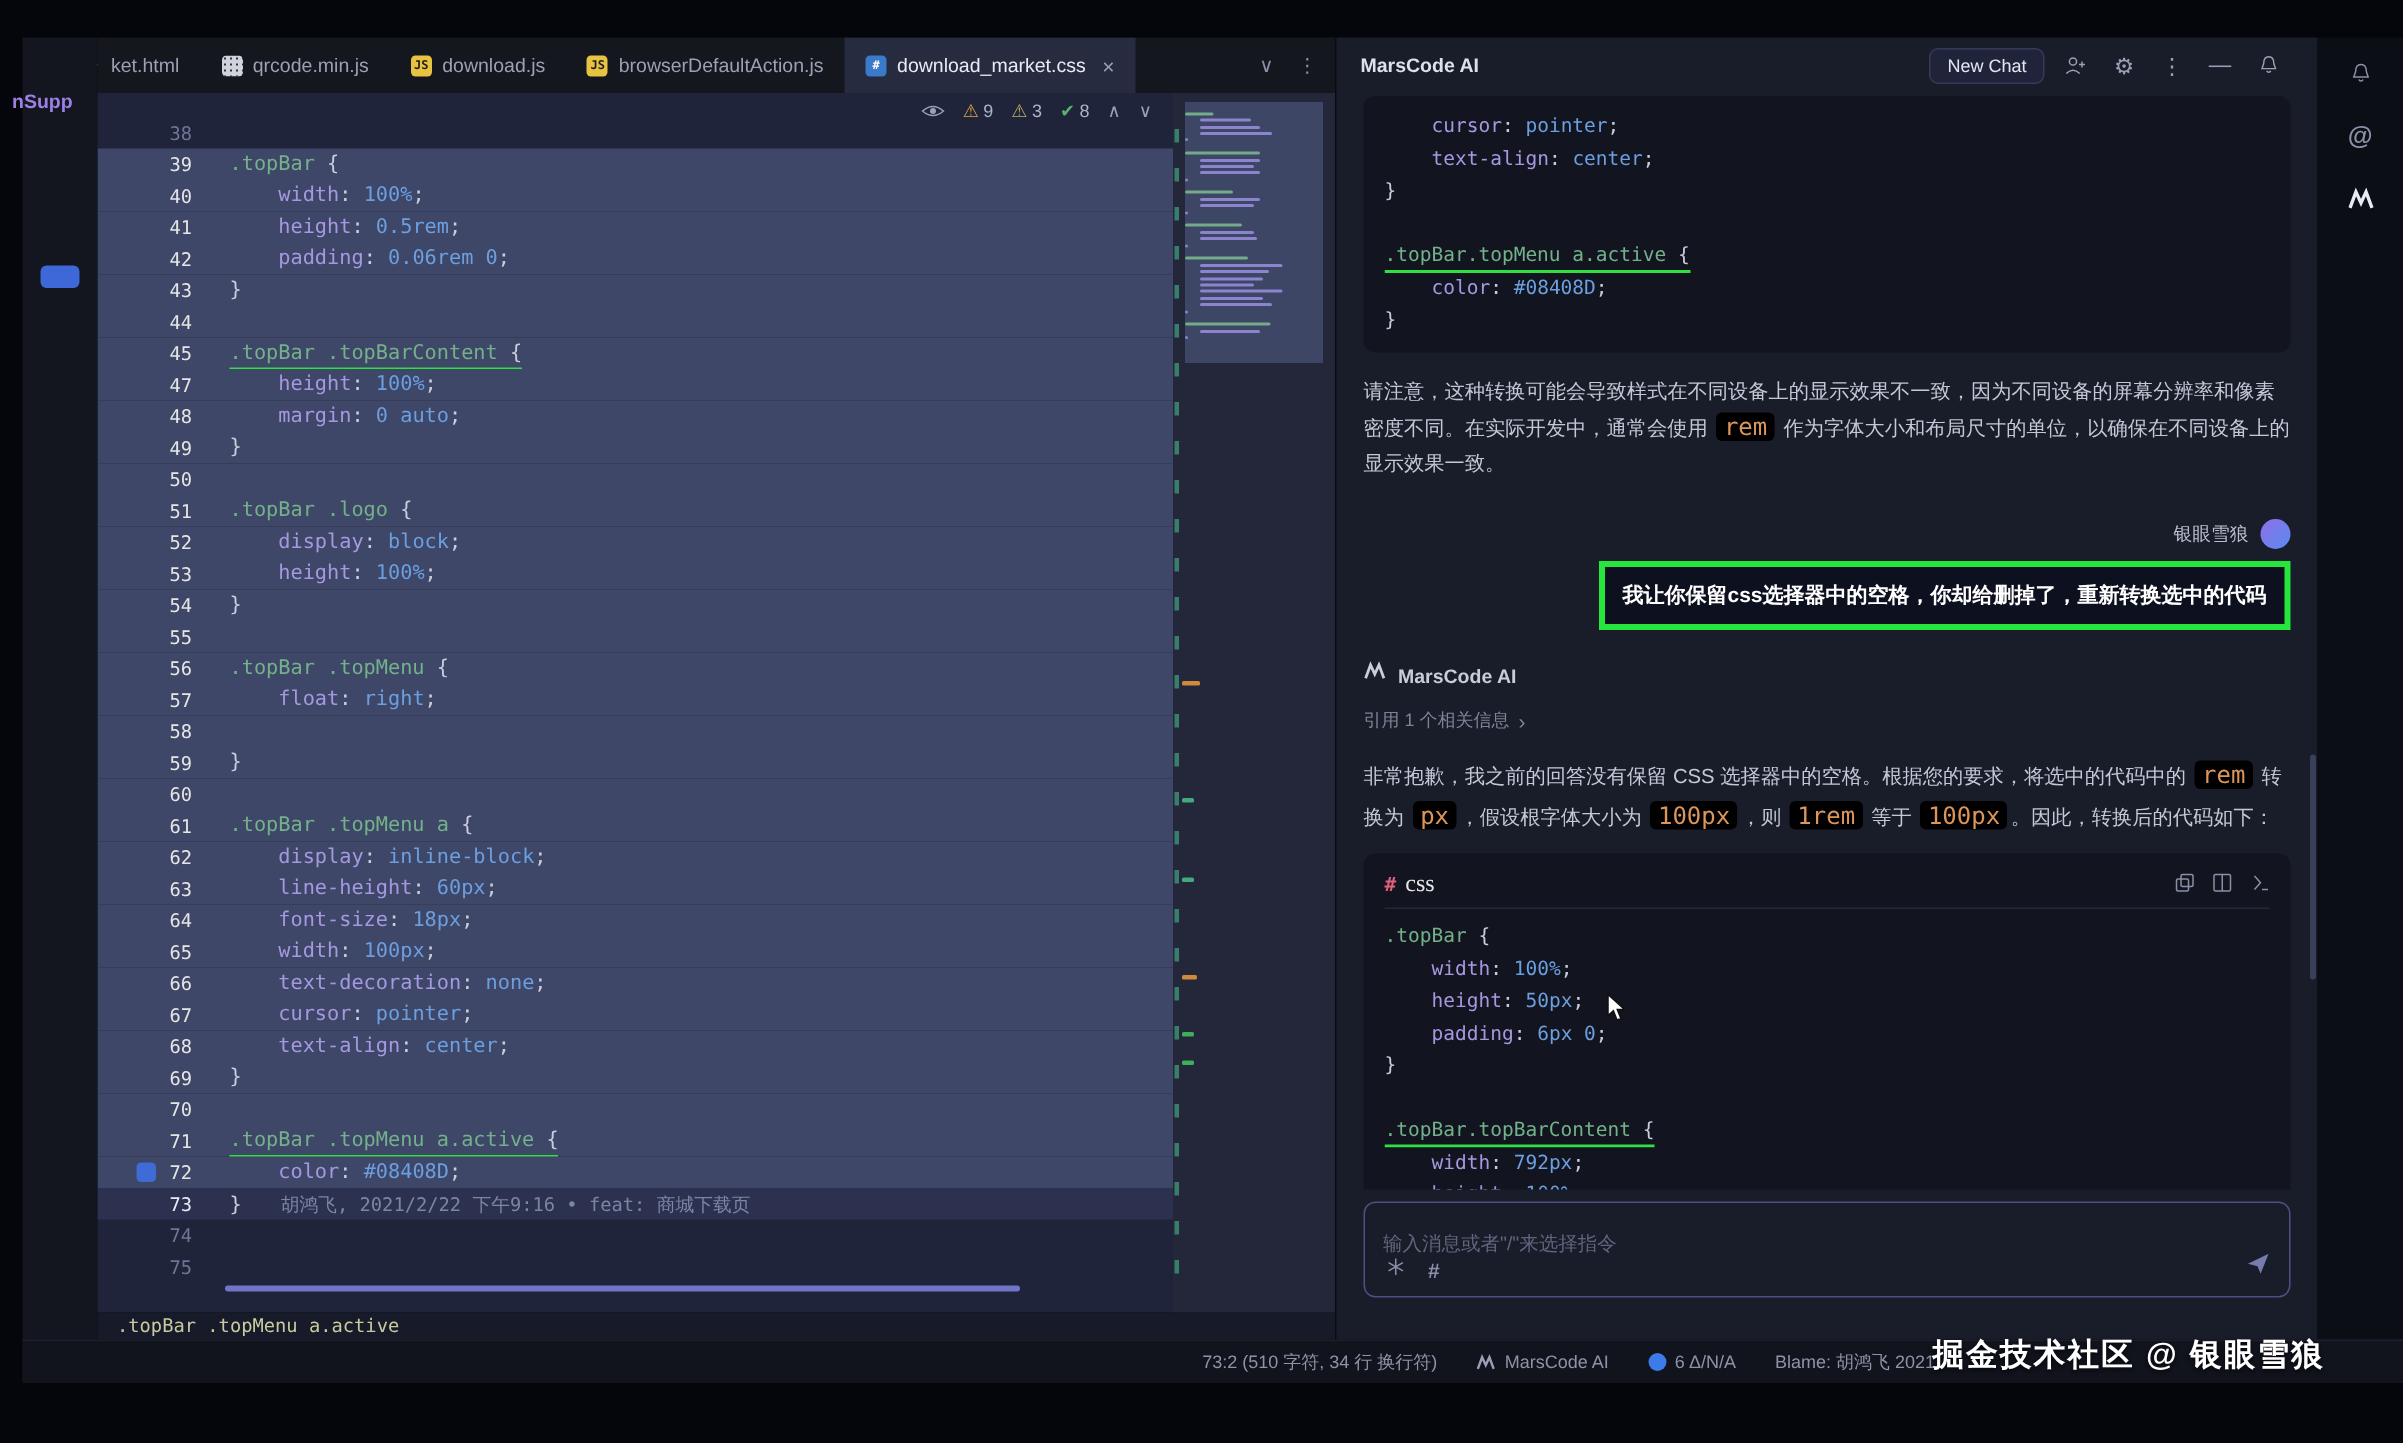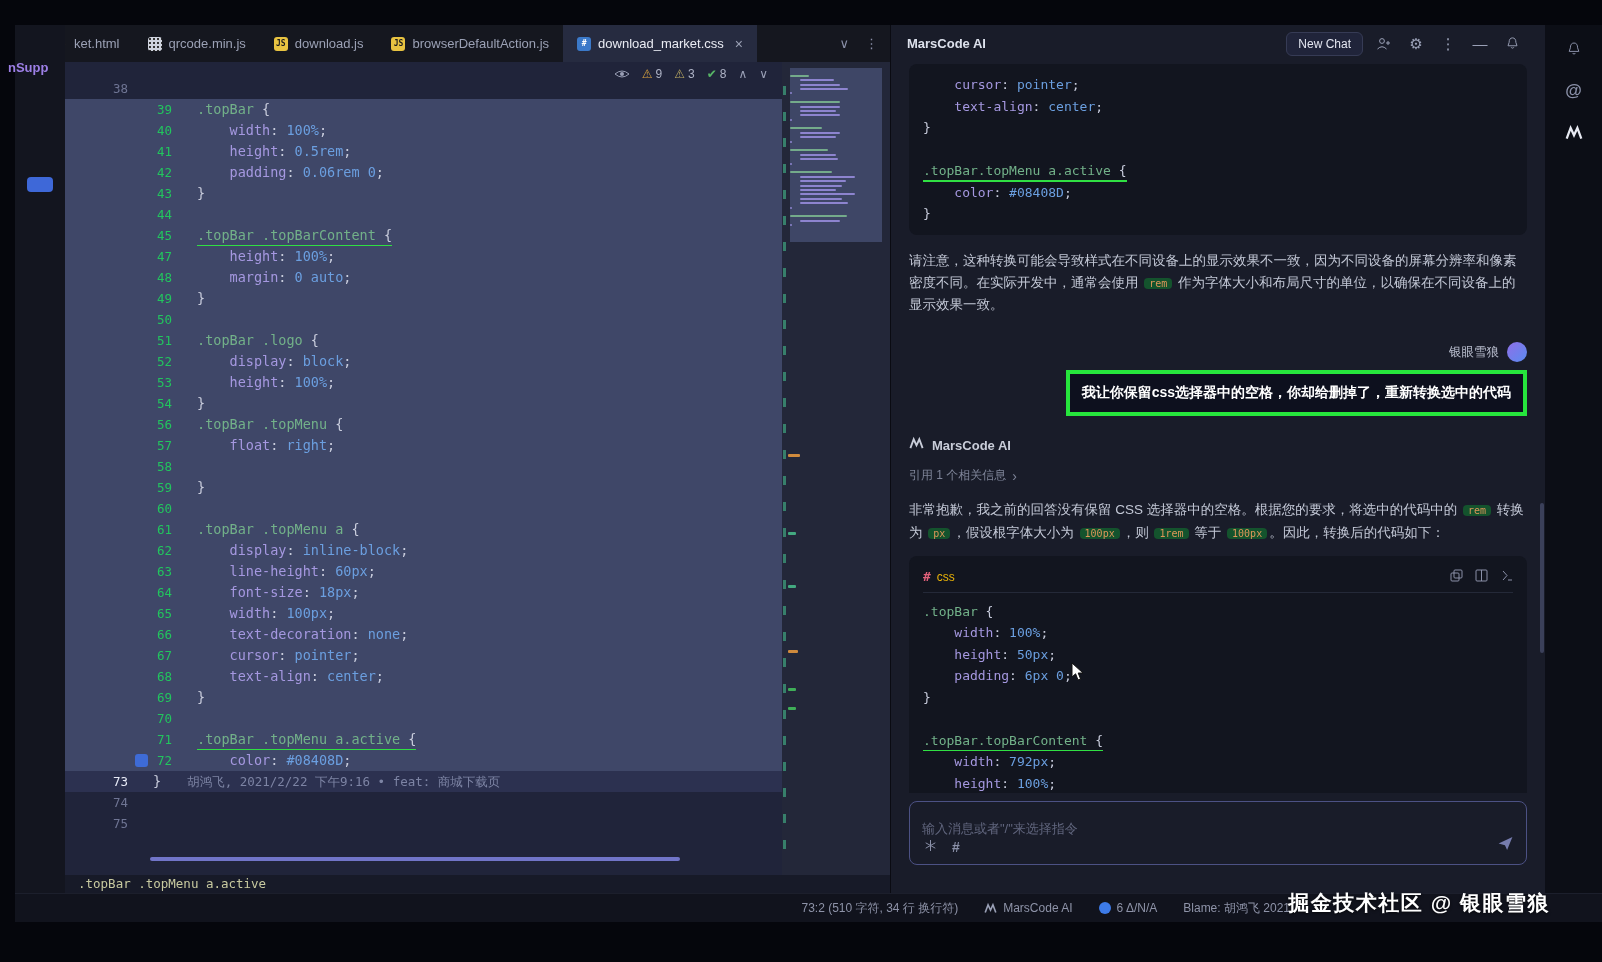--- a/index.html
+++ b/index.html
@@ -23,21 +23,21 @@
   .qrcode-file-icon{background:#cfd3de;background-image:radial-gradient(#333 1px,transparent 1px);background-size:4px 4px;}
   .tab-controls{margin-left:auto;display:flex;align-items:center;gap:16px;padding:0 12px;color:#8a90a8;font-size:13px;}
 
   
   .editor{position:absolute;left:65px;top:62px;width:825px;height:813px;background:#20243a;overflow:hidden;font-family:"DejaVu Sans Mono",monospace;}
   .lines{position:absolute;left:0;top:16px;right:108px;}
   .row{display:flex;height:21px;line-height:21px;font-size:13.5px;}
   .row.sel{background:#3f4768;}
   .row.cur{background:#2c3150;}
   .gut{flex:0 0 85px;width:85px;text-align:right;padding-right:22px;box-sizing:border-box;color:#6f7594;font-size:12.5px;position:relative;}
-  .row.sel .gut{color:#22c55e;margin-left:44px;}
+  .row.sel .gut{color:#e5e5e5;}
   .row.cur .gut{color:#e8ebf7;}
   .codetxt{flex:1;white-space:pre;padding-left:3px;overflow:hidden;}
   .tk-sel{color:#72b189;margin-top:28px;}
   .tk-prop{color:#a598e0;}
   .tk-val{color:#6b9fe0;}
   .tk-pun{color:#c9cddd;}
   .ul-green{border-bottom:2px solid #30e043;padding-bottom:2px;}
   .blame{color:#7d84a4;margin-left:26px;font-size:12.5px;}
   .bookmark{position:absolute;left:26px;top:4px;width:13px;height:13px;border-radius:3px;background:#3e6bd6;}
   .hscroll{position:absolute;left:85px;top:795px;width:530px;height:4px;border-radius:2px;background:#7a7ed8;opacity:.9;}
@@ -65,24 +65,24 @@
   .chat-header{flex:0 0 37px;display:flex;align-items:center;padding:0 22px 0 16px;gap:10px;}
   .chat-title{font-size:13px;font-weight:700;color:#dde1ec;margin-right:auto;}
   .btn-newchat{background:#20243a;border:1px solid #363b55;color:#e3e6f0;font-size:12px;padding:4px 11px;border-radius:6px;font-family:"Liberation Sans",sans-serif;}
   .hicon{width:22px;height:22px;display:inline-flex;align-items:center;justify-content:center;color:#9aa0b6;font-size:15px;}
   .chat-scroll{flex:1;overflow:hidden;padding:2px 18px 0;position:relative;}
   .codeblock{background:#12151f;border-radius:8px;padding:10px 14px;font-family:"DejaVu Sans Mono",monospace;font-size:13px;}
   .codeblock .code-line{height:21.5px;line-height:21.5px;}
   .codeblock .codetxt{white-space:pre;padding-left:0;}
   .cb-header{display:flex;align-items:center;height:30px;margin:-4px 0 8px;border-bottom:1px solid #242938;gap:6px;}
   .cb-lang-hash{color:#e0607a;font-weight:700;font-size:13px;}
-  .cb-lang{color:#eab308;font-size:12px;font-family:Liberation Sans, sans-serif;}
+  .cb-lang{color:#e5e5e5;font-size:16px;font-family:Liberation Serif, serif;}
   .cb-icons{margin-left:auto;display:flex;gap:12px;align-items:center;}
   .para{color:#c3c8d6;font-size:13.5px;line-height:1.65;margin-top:15px;}
-  .pill{background:#14532d;color:#dd9659;font-family:"DejaVu Sans Mono",monospace;font-size:10px;padding:0 5px;border-radius:4px;margin:0 2px;}
+  .pill{background:#000000;color:#dd9659;font-family:"DejaVu Sans Mono",monospace;font-size:16px;padding:0 5px;border-radius:4px;margin:0 2px;}
   .user-row{display:flex;justify-content:flex-end;align-items:center;gap:8px;margin-top:26px;color:#b9bece;font-size:12.5px;}
   .avatar{width:20px;height:20px;border-radius:50%;background:linear-gradient(135deg,#8f6fe8,#5a8bf0);display:inline-block;}
   .user-msg-wrap{display:flex;justify-content:flex-end;margin-top:8px;}
   .user-msg{border:4px solid #26e53c;background:#0d101e;color:#fff;font-weight:700;font-size:14px;padding:10px 12px;white-space:nowrap;}
   .ai-row{display:flex;align-items:center;gap:8px;margin-top:20px;color:#c9cdd9;}
   .ai-name{font-size:13px;font-weight:700;}
   .ref-row{margin-top:12px;color:#7e8498;font-size:12px;display:flex;align-items:center;gap:6px;}
   .ref-chev{font-size:14px;}
   .chat-scrollbar{position:absolute;right:1px;top:478px;width:4px;height:150px;background:#3b405a;border-radius:2px;z-index:5;}
   .input-box{flex:0 0 64px;margin:8px 18px 28px;border:1px solid #4c5184;border-radius:8px;position:relative;box-sizing:border-box;}
@@ -204,20 +204,24 @@
           <div class="gut">52</div>
           <div class="codetxt"><span class="tk-ws">    </span><span class="tk-prop">display</span><span class="tk-pun">: </span><span class="tk-val">block</span><span class="tk-pun">;</span></div>
         </div>
         <div class="row sel">
           <div class="gut">53</div>
           <div class="codetxt"><span class="tk-ws">    </span><span class="tk-prop">height</span><span class="tk-pun">: </span><span class="tk-val">100%</span><span class="tk-pun">;</span></div>
         </div>
         <div class="row sel">
           <div class="gut">54</div>
           <div class="codetxt"><span class="tk-pun">}</span></div>
+        </div>
+        <div class="row sel">
+          <div class="gut">55</div>
+          <div class="codetxt"></div>
         </div>
         <div class="row sel">
           <div class="gut">56</div>
           <div class="codetxt"><span class="tk-sel">.topBar .topMenu</span><span class="tk-pun"> {</span></div>
         </div>
         <div class="row sel">
           <div class="gut">57</div>
           <div class="codetxt"><span class="tk-ws">    </span><span class="tk-prop">float</span><span class="tk-pun">: </span><span class="tk-val">right</span><span class="tk-pun">;</span></div>
         </div>
         <div class="row sel">

